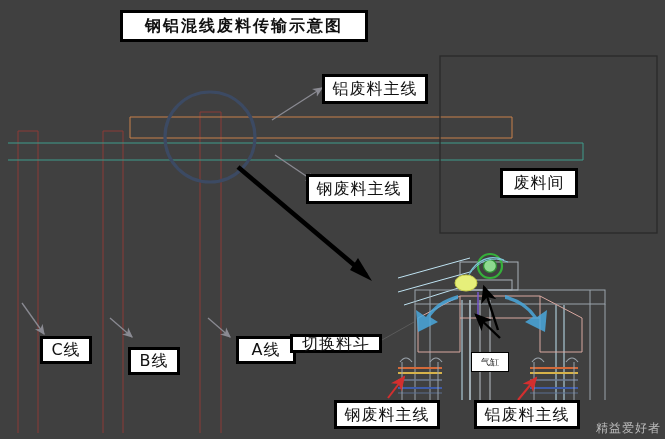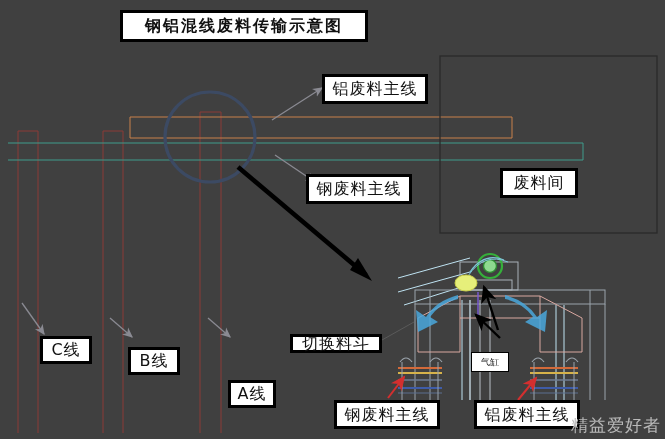--- a/index.html
+++ b/index.html
@@ -53,21 +53,21 @@
     color: #222;
   }
   .small-line-label {
     font-size: 16px;
     letter-spacing: 1px;
   }
   .watermark {
     position: absolute;
     right: 4px;
     bottom: 2px;
-    font-size: 17px;
+    font-size: 12px;
     color: #b9b9b9;
     letter-spacing: 1px;
     z-index: 60;
     user-select: none;
   }
 </style>
 </head>
 <body>
 
 <div id="stage">
@@ -221,21 +221,21 @@
   <div class="boxlabel" style="left:322px; top:74px; width:106px; height:30px;">铝废料主线</div>
 
   <div class="boxlabel" style="left:306px; top:174px; width:106px; height:30px;">钢废料主线</div>
 
   <div class="boxlabel" style="left:500px; top:168px; width:78px; height:30px;">废料间</div>
 
   <div class="boxlabel small-line-label" style="left:40px; top:336px; width:52px; height:28px;">C线</div>
 
   <div class="boxlabel small-line-label" style="left:128px; top:347px; width:52px; height:28px;">B线</div>
 
-  <div class="boxlabel small-line-label" style="left:228px; top:336px; width:48px; height:28px;margin-top:44px;">A线</div>
+  <div class="boxlabel small-line-label" style="left:236px; top:336px; width:60px; height:28px;">A线</div>
 
   <div class="boxlabel" style="left:290px; top:334px; width:92px; height:19px;">切换料斗</div>
 
   <div class="boxlabel tinybox" style="left:471px; top:352px; width:38px; height:20px;">气缸</div>
 
   <div class="boxlabel" style="left:334px; top:400px; width:106px; height:29px;">钢废料主线</div>
 
   <div class="boxlabel" style="left:474px; top:400px; width:106px; height:29px;">铝废料主线</div>
 
   <div class="watermark">精益爱好者</div>

